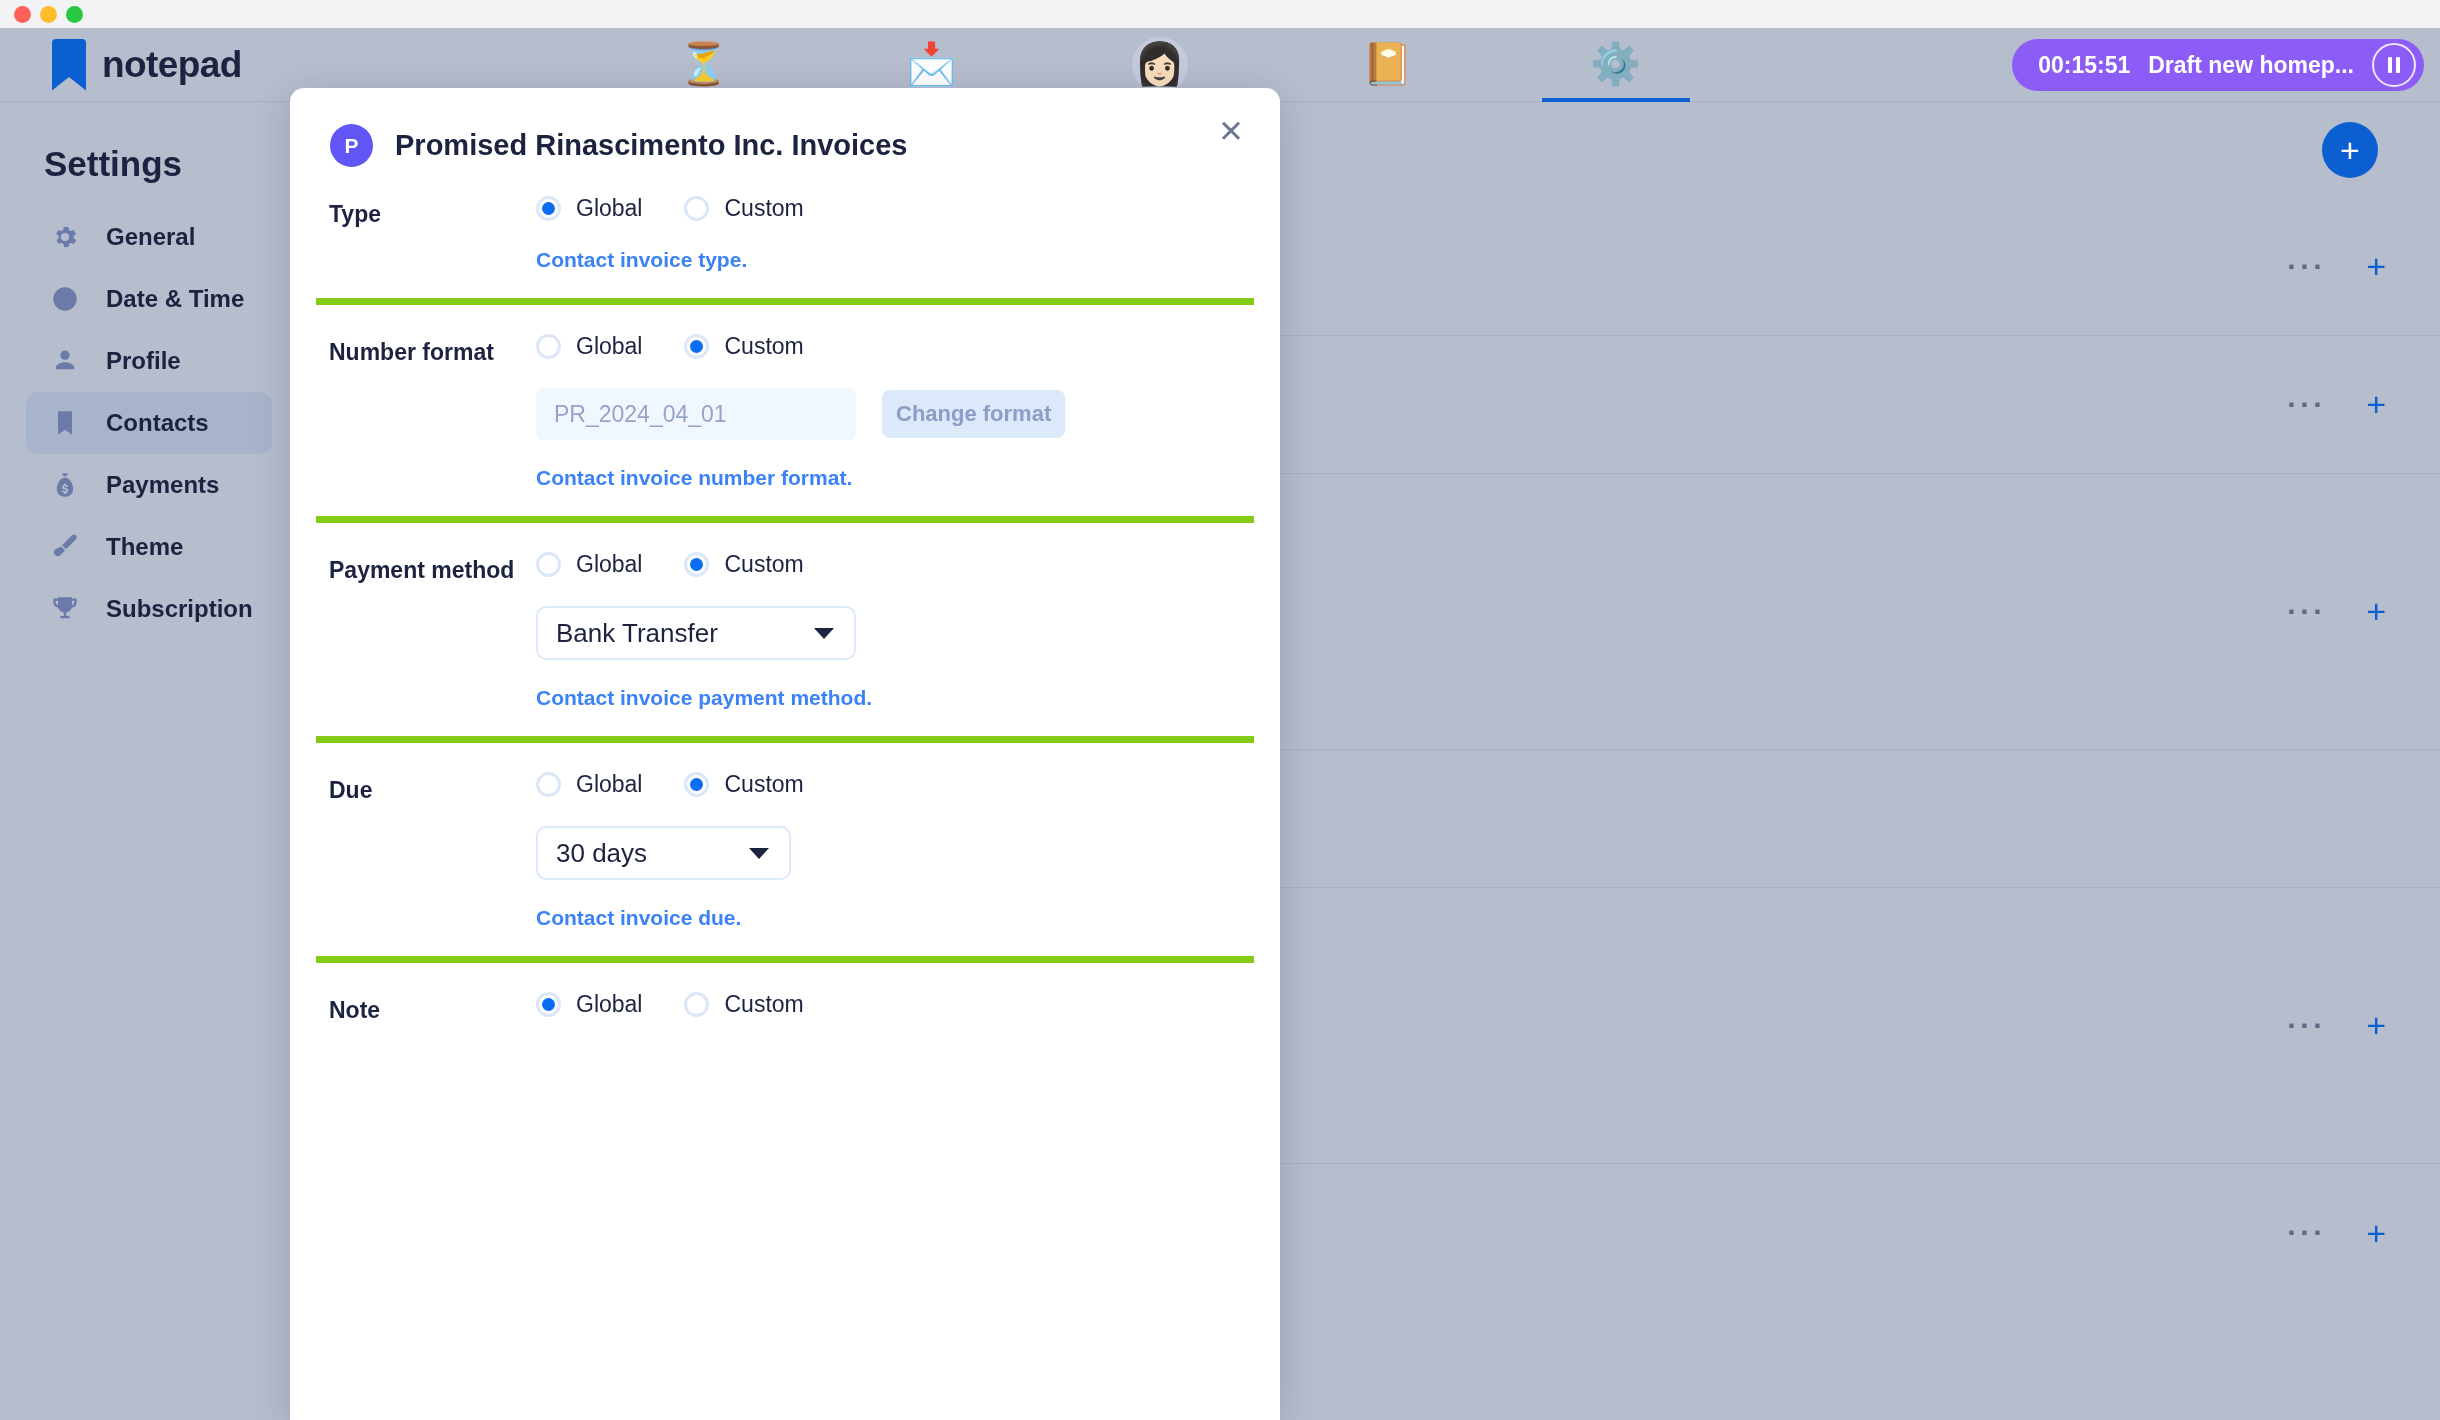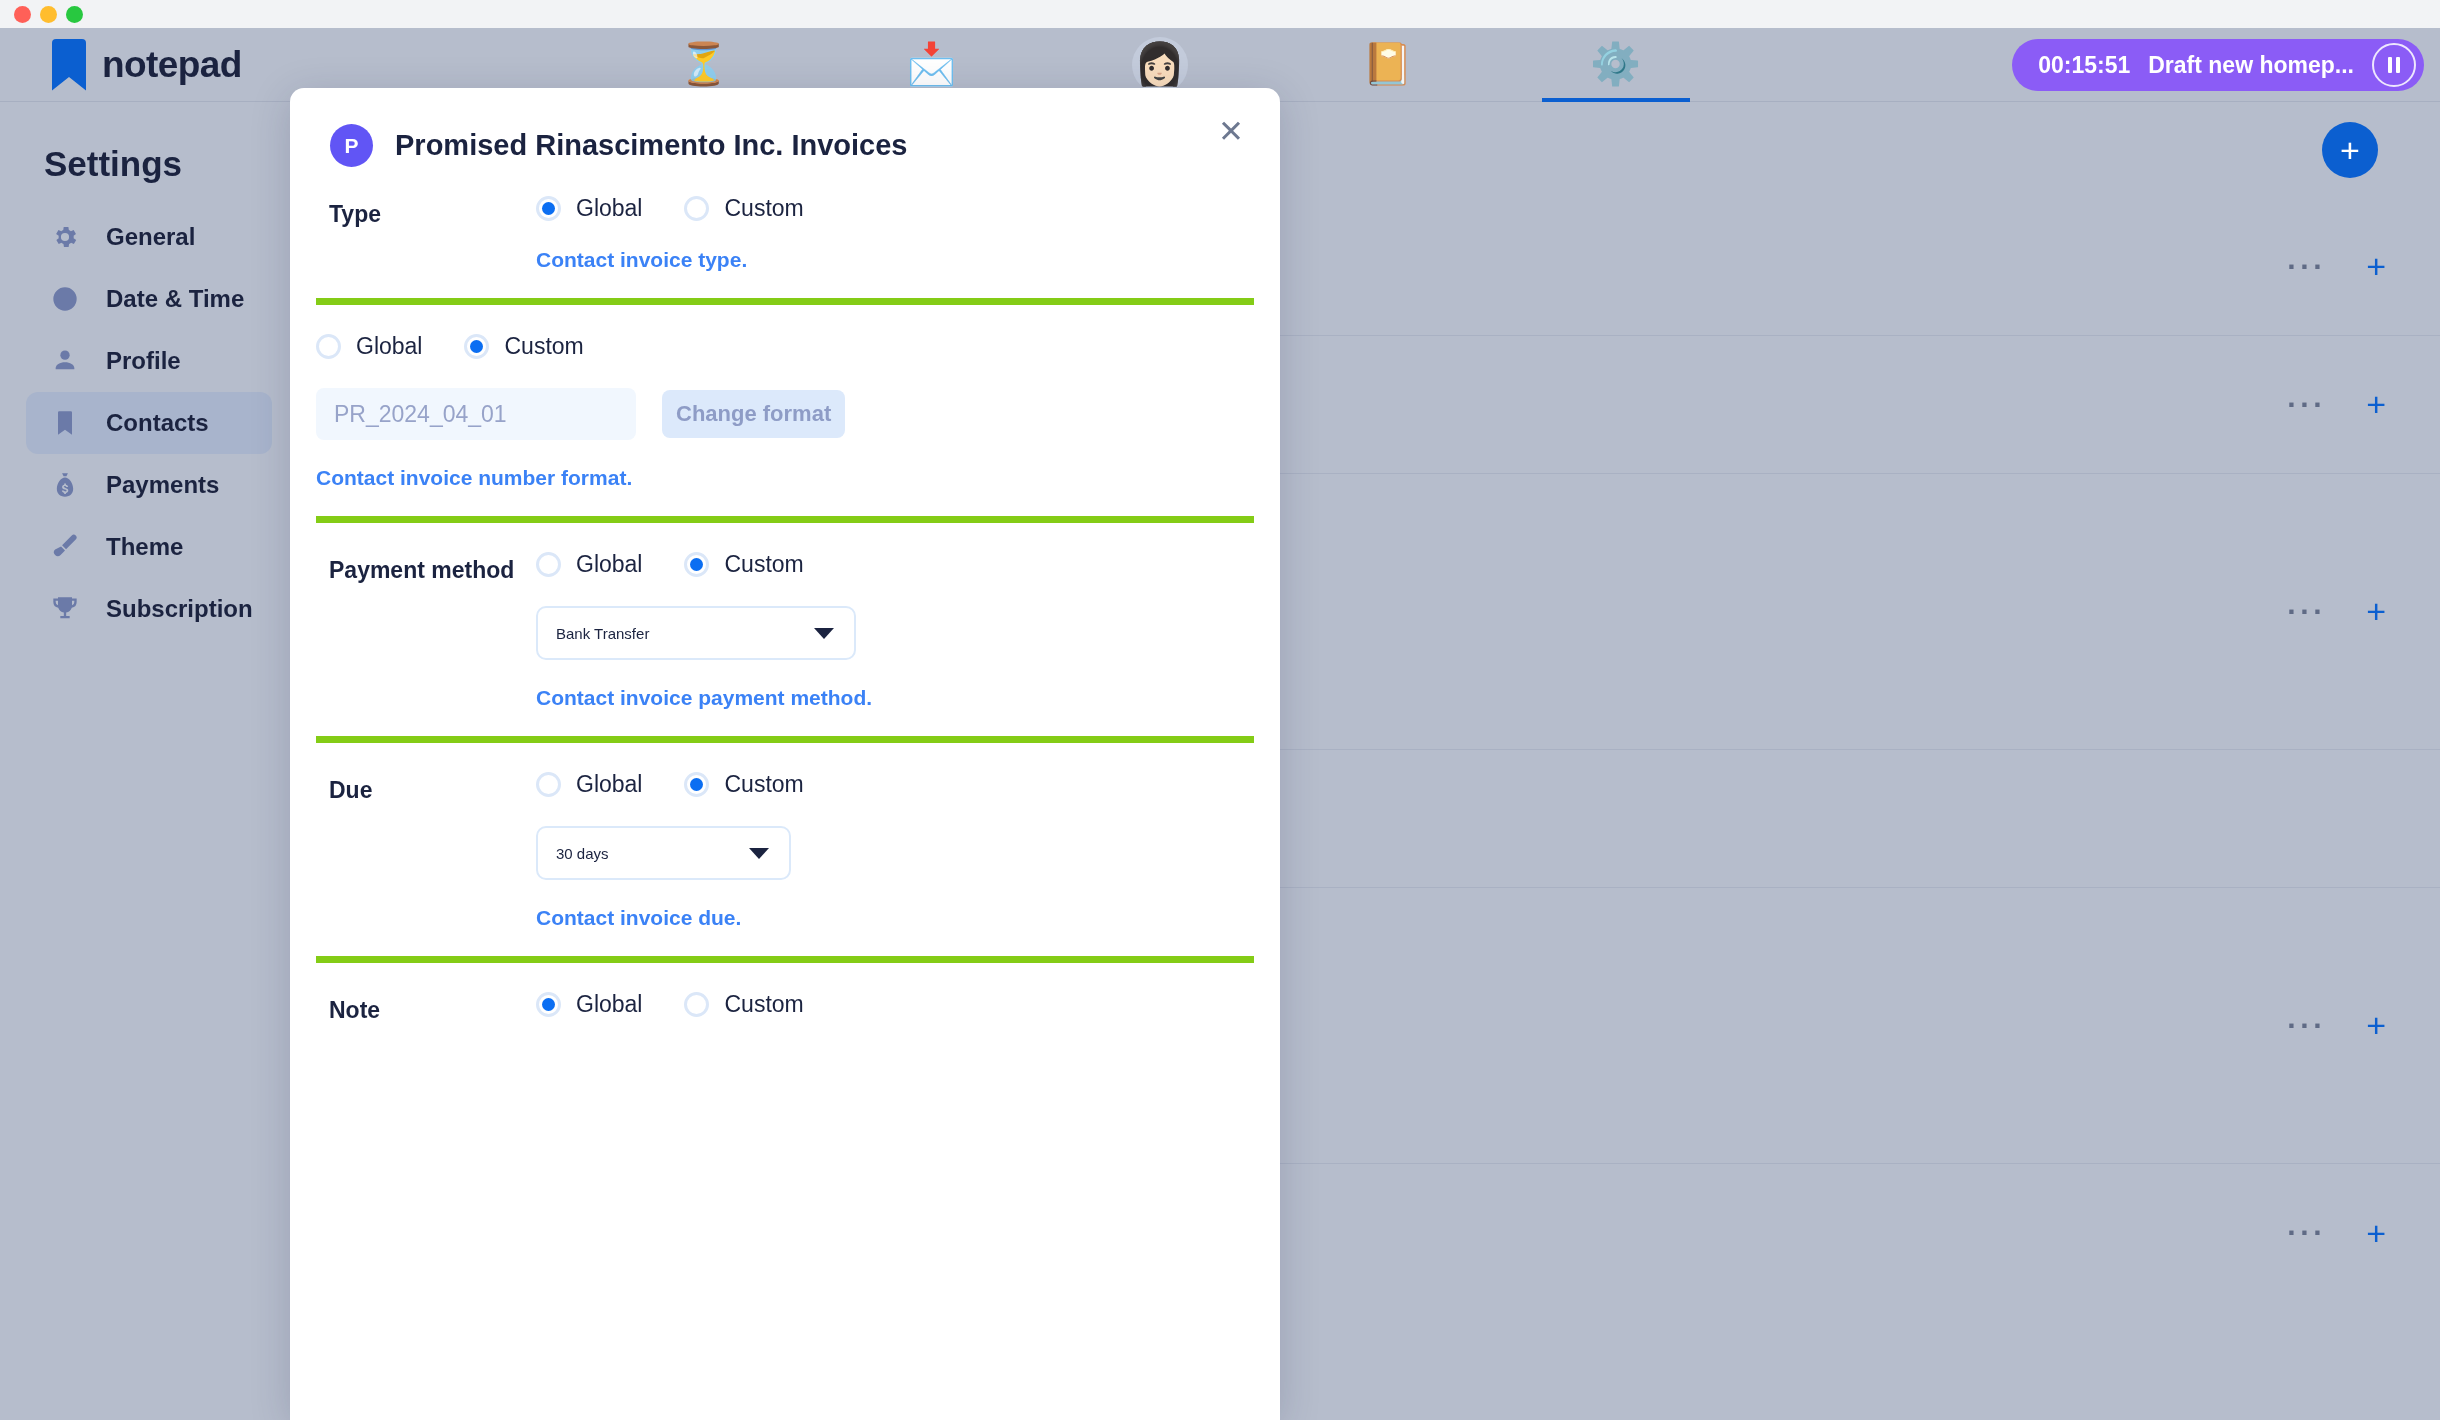--- a/index.html
+++ b/index.html
@@ -208,21 +208,21 @@
   .ghost-btn {
     height: 48px; padding: 0 14px;
     background: #dce9fb; border-radius: 8px;
     display: flex; align-items: center;
     font-size: 22px; font-weight: 700; color: #8e9cc6;
   }
   .select {
     height: 54px; border: 2px solid #dbe9fa; border-radius: 10px;
     display: flex; align-items: center; justify-content: space-between;
     padding: 0 20px 0 18px; background: #fff;
-    font-size: 15px; color: #1b2340;
+    font-size: 26px; color: #1b2340;
     margin-top: 28px;
   }
   .select.w-wide { width: 320px; }
   .select.w-narrow { width: 255px; }
   .caret {
     width: 0; height: 0; margin-left: 18px;
     border-left: 10px solid transparent;
     border-right: 10px solid transparent;
     border-top: 11px solid #1b2340;
   }
@@ -393,20 +393,21 @@
           <div class="radio-opt">
             <span class="radio"></span>
             <span class="radio-label">Custom</span>
           </div>
         </div>
         <div class="helper">Contact invoice type.</div>
       </div>
     </div>
 
     <div class="frow">
+      <div class="flabel">Number format</div>
       <div class="fbody">
         <div class="radios">
           <div class="radio-opt">
             <span class="radio"></span>
             <span class="radio-label">Global</span>
           </div>
           <div class="radio-opt">
             <span class="radio on"></span>
             <span class="radio-label">Custom</span>
           </div>

